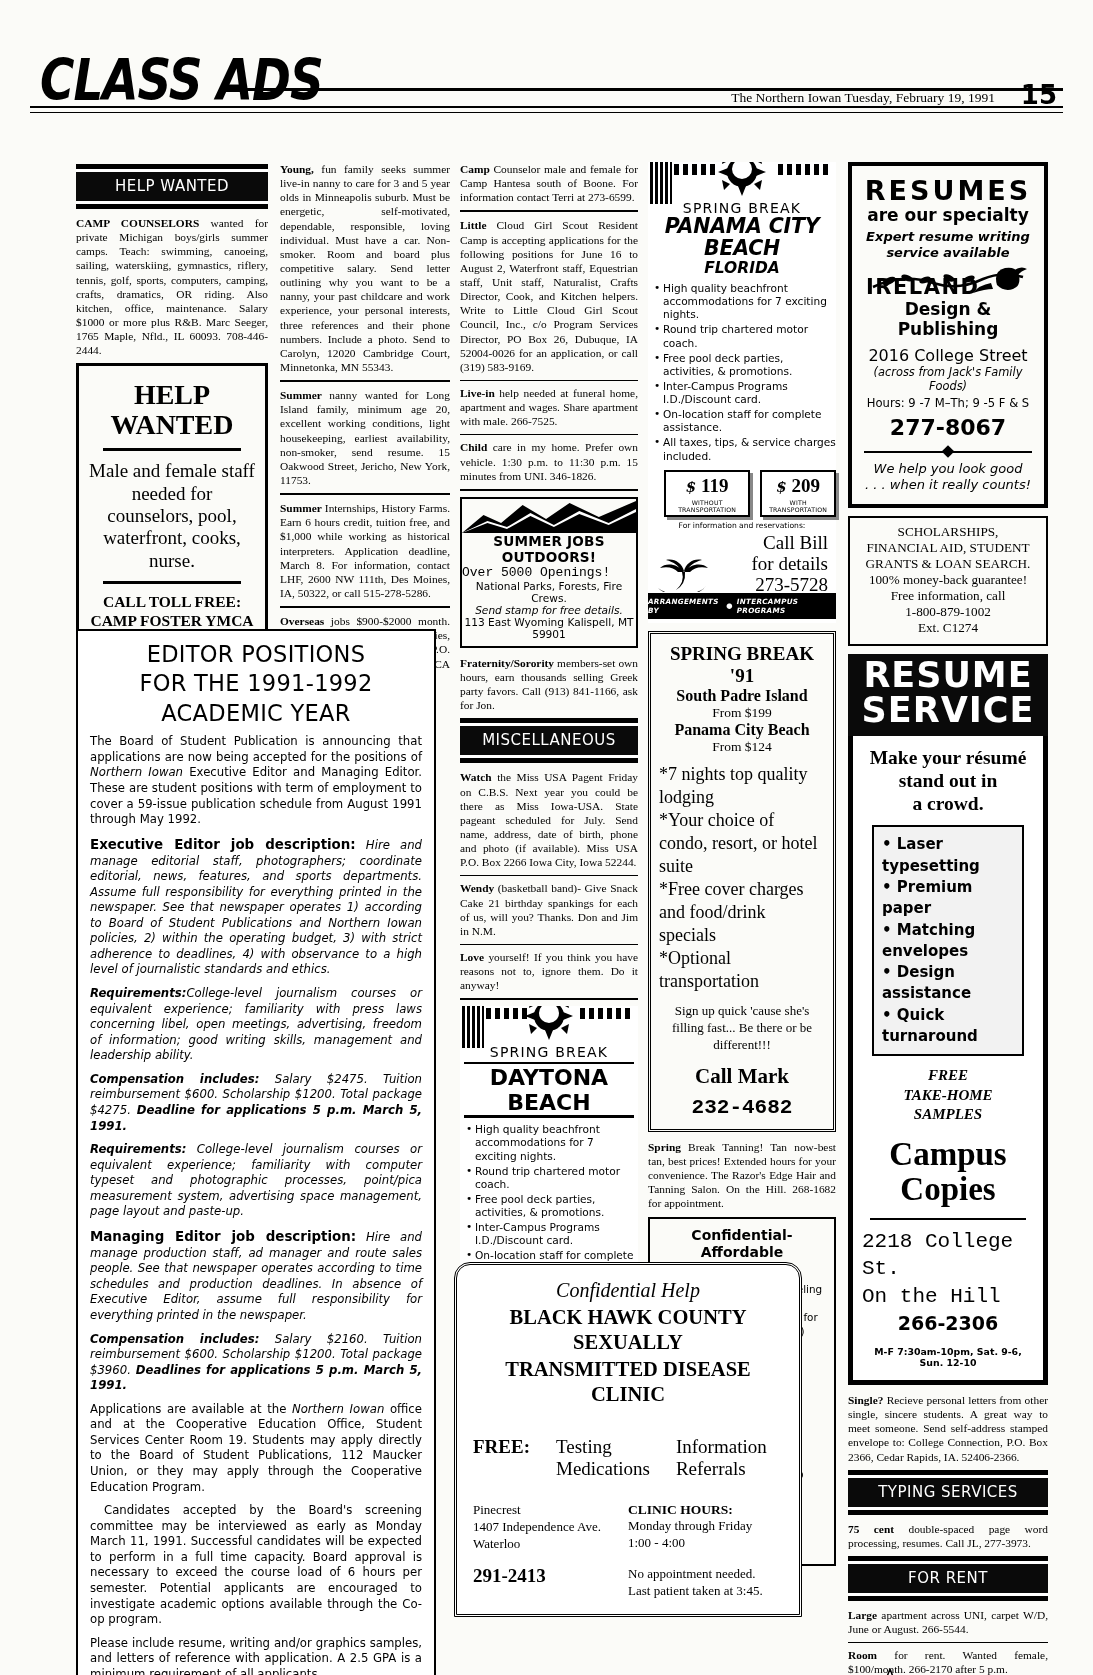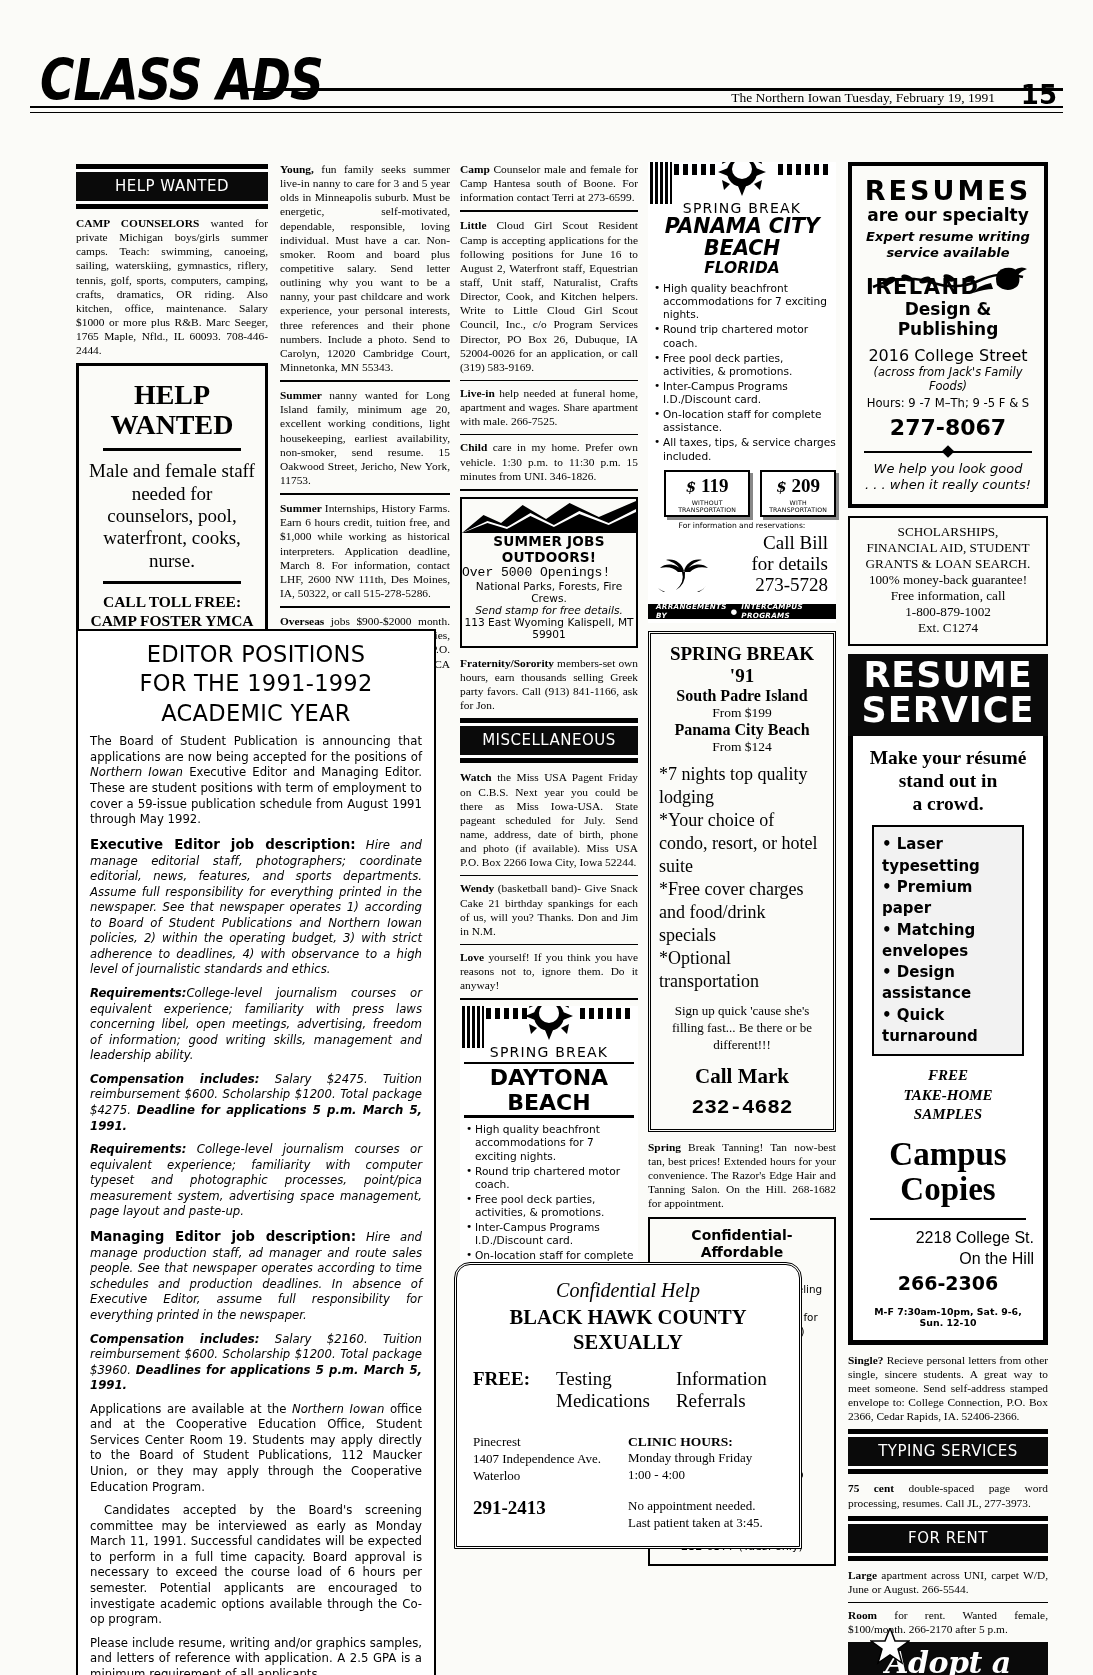--- a/index.html
+++ b/index.html
@@ -131,22 +131,22 @@
   .sb-bullets li:before { content:"•"; position:absolute; left:0; top:-1px; }
   .sb-bullets ul { margin:0; padding:0; }
   .sb-prices { display:flex; gap:10px; margin-top:7px; padding-left:16px; }
   .sb-price { border:2px solid #000; padding:3px 6px 2px 6px; position:relative; min-width:72px; box-shadow:3px 3px 0 #888; }
   .sb-price .amt { font-family:"Liberation Serif", serif; font-weight:bold; font-size:19px; text-align:center; }
   .sb-price .dol { font-family:"DejaVu Serif", serif; font-weight:bold; font-style:italic; font-size:15px; }
   .sb-price .cap { font-family:"DejaVu Sans", sans-serif; font-size:6.2px; letter-spacing:.2px; text-align:center; margin-top:2px; }
   .sb-resv { font-family:"DejaVu Sans", sans-serif; font-size:7.6px; text-align:center; margin-top:4px; }
   .sb-call { text-align:right; font-family:"Liberation Serif", serif; font-size:19px; line-height:1.12; padding-right:6px; }
   .sb-foot { margin-top:3px; position:relative; height:26px; }
-  .sb-foot-bar { position:absolute; left:0; right:0; bottom:4px; height:15px; background:#000;
-     display:flex; align-items:center; justify-content:center;padding-left:8px; }
+  .sb-foot-bar { position:absolute; left:0; right:0; bottom:4px; height:26px; background:#000;
+     display:flex; align-items:center; justify-content:center; }
   .sb-foot-bar span { color:#fff; font-family:"DejaVu Sans", sans-serif; font-size:7.2px;
      font-style:italic; font-weight:bold; letter-spacing:.3px; }
   .palm { position:absolute; left:8px; bottom:2px; width:56px; height:34px; }
 
   
   .sb91 { border:3px double #000; padding:9px 8px; margin-bottom:8px; }
   .sb91 .t1 { text-align:center; font-family:"Liberation Serif", serif; font-weight:bold; font-size:19px; }
   .sb91 .t2 { text-align:center; font-family:"Liberation Serif", serif; font-weight:bold; font-size:16px; }
   .sb91 .t3 { text-align:center; font-family:"Liberation Serif", serif; font-size:13.5px; }
   .sb91 .st { font-family:"Liberation Serif", serif; font-size:18px; line-height:1.28; margin-top:8px; }
@@ -177,37 +177,37 @@
   .rsvc-head div { color:#fff; font-family:"DejaVu Sans", sans-serif; font-weight:bold; font-size:35px; letter-spacing:1px; line-height:1.0; }
   .rsvc-body { border-left:5px solid #000; border-right:5px solid #000; border-bottom:5px solid #000;
      padding:10px 9px 12px 9px; text-align:center; background:#fff; margin-bottom:8px; }
   .rsvc-t { font-family:"Liberation Serif", serif; font-weight:bold; font-size:19.5px; line-height:1.18; }
   .rsvc-list { border:2px solid #000; background:#f2f2f2; margin:10px 10px; padding:7px 8px; text-align:left; }
   .rsvc-list li { list-style:none; font-family:"DejaVu Sans", sans-serif; font-weight:bold; font-size:15px; line-height:1.42; }
   .rsvc-list li:before { content:"• "; }
   .rsvc-free { font-family:"Liberation Serif", serif; font-style:italic; font-weight:bold; font-size:15px; line-height:1.3; margin-top:8px; }
   .cc-name { font-family:"Liberation Serif", serif; font-weight:bold; font-size:33px; line-height:1.08; text-align:center; margin-top:12px; }
   .cc-sep { border-top:2px solid #000; margin:10px 8px 8px 8px; }
-  .cc-addr { font-family:Liberation Sans, sans-serif; font-size:16px; line-height:1.3; text-align:right; }
+  .cc-addr { font-family:Liberation Mono, monospace; font-size:21px; line-height:1.3; text-align:left; }
   .cc-phone { font-family:"DejaVu Sans", sans-serif; font-weight:bold; font-size:19px; text-align:center; margin-top:2px; }
   .cc-hours { font-family:"DejaVu Sans", sans-serif; font-weight:bold; font-size:9.4px; text-align:center; margin-top:12px; }
 
   
   .pp { border:2px solid #000; padding:8px 8px 10px 8px; text-align:center; margin-bottom:8px; }
   .pp-t { font-family:"DejaVu Sans", sans-serif; font-weight:bold; font-size:14px; line-height:1.25; }
   .pp-list { font-family:"DejaVu Sans", sans-serif; font-size:10.4px; line-height:1.35; margin-top:6px; }
   .pp-call { font-family:"DejaVu Sans", sans-serif; font-size:11.6px; line-height:1.3; margin-top:9px; }
   .pp-name { font-family:"DejaVu Sans", sans-serif; font-weight:bold; font-size:15px; line-height:1.25; margin-top:10px; }
   .pp-loc { font-family:"DejaVu Sans", sans-serif; font-size:11.2px; line-height:1.35; margin-top:10px; }
 
   
   .clinic { border:3px double #000; border-radius:16px 16px 0 0; padding:14px 16px 14px 16px; background:#fff; }
   .cl-conf { text-align:center; font-family:"Liberation Serif", serif; font-style:italic; font-size:20px; }
   .cl-t { text-align:center; font-family:"Liberation Serif", serif; font-weight:bold; font-size:20.5px; line-height:1.2; margin-top:3px; }
-  .cl-free { display:flex; gap:26px; margin-top:14px; font-family:"Liberation Serif", serif; font-size:19px; }
+  .cl-free { display:flex; gap:26px; margin-top:30px; font-family:"Liberation Serif", serif; font-size:19px; }
   .cl-free .k { font-weight:bold; }
   .cl-cols { display:flex; margin-top:22px; font-family:"Liberation Serif", serif; }
   .cl-cols > div { flex:1; }
   .cl-small { font-size:13px; line-height:1.3; }
   .cl-phone { font-family:"Liberation Serif", serif; font-weight:bold; font-size:19px; margin-top:12px; }
   .cl-hh { font-weight:bold; font-size:13.5px; }
 
   
   .adopt { background:#0a0a0a; padding:6px 4px 8px 4px; position:relative; margin-top:4px; }
   .adopt-l1 { color:#fff; font-family:"DejaVu Serif", serif; font-weight:bold; font-style:italic; font-size:30px; text-align:center; line-height:1.0; letter-spacing:-.5px; }
@@ -633,20 +633,21 @@
       <p style="text-indent:14px;">Candidates accepted by the Board's screening committee may be interviewed as early as Monday March 11, 1991. Successful candidates will be expected to perform in a full time capacity. Board approval is necessary to exceed the course load of 6 hours per semester. Potential applicants are encouraged to investigate academic options available through the Co-op program.</p>
 
       <p>Please include resume, writing and/or graphics samples, and letters of reference with application. A 2.5 GPA is a minimum requirement of all applicants.</p>
     </div>
   </div>
 
   <div style="position:absolute;left:454px;top:1218px;width:348px;">
     <div class="clinic">
       <div class="cl-conf">Confidential Help</div>
       <div class="cl-t">BLACK HAWK COUNTY SEXUALLY</div>
+      <div class="cl-t">TRANSMITTED DISEASE CLINIC</div>
       <div class="cl-free">
         <div class="k">FREE:</div>
         <div>
           <div>Testing</div>
           <div>Medications</div>
         </div>
         <div>
           <div>Information</div>
           <div>Referrals</div>
         </div>

